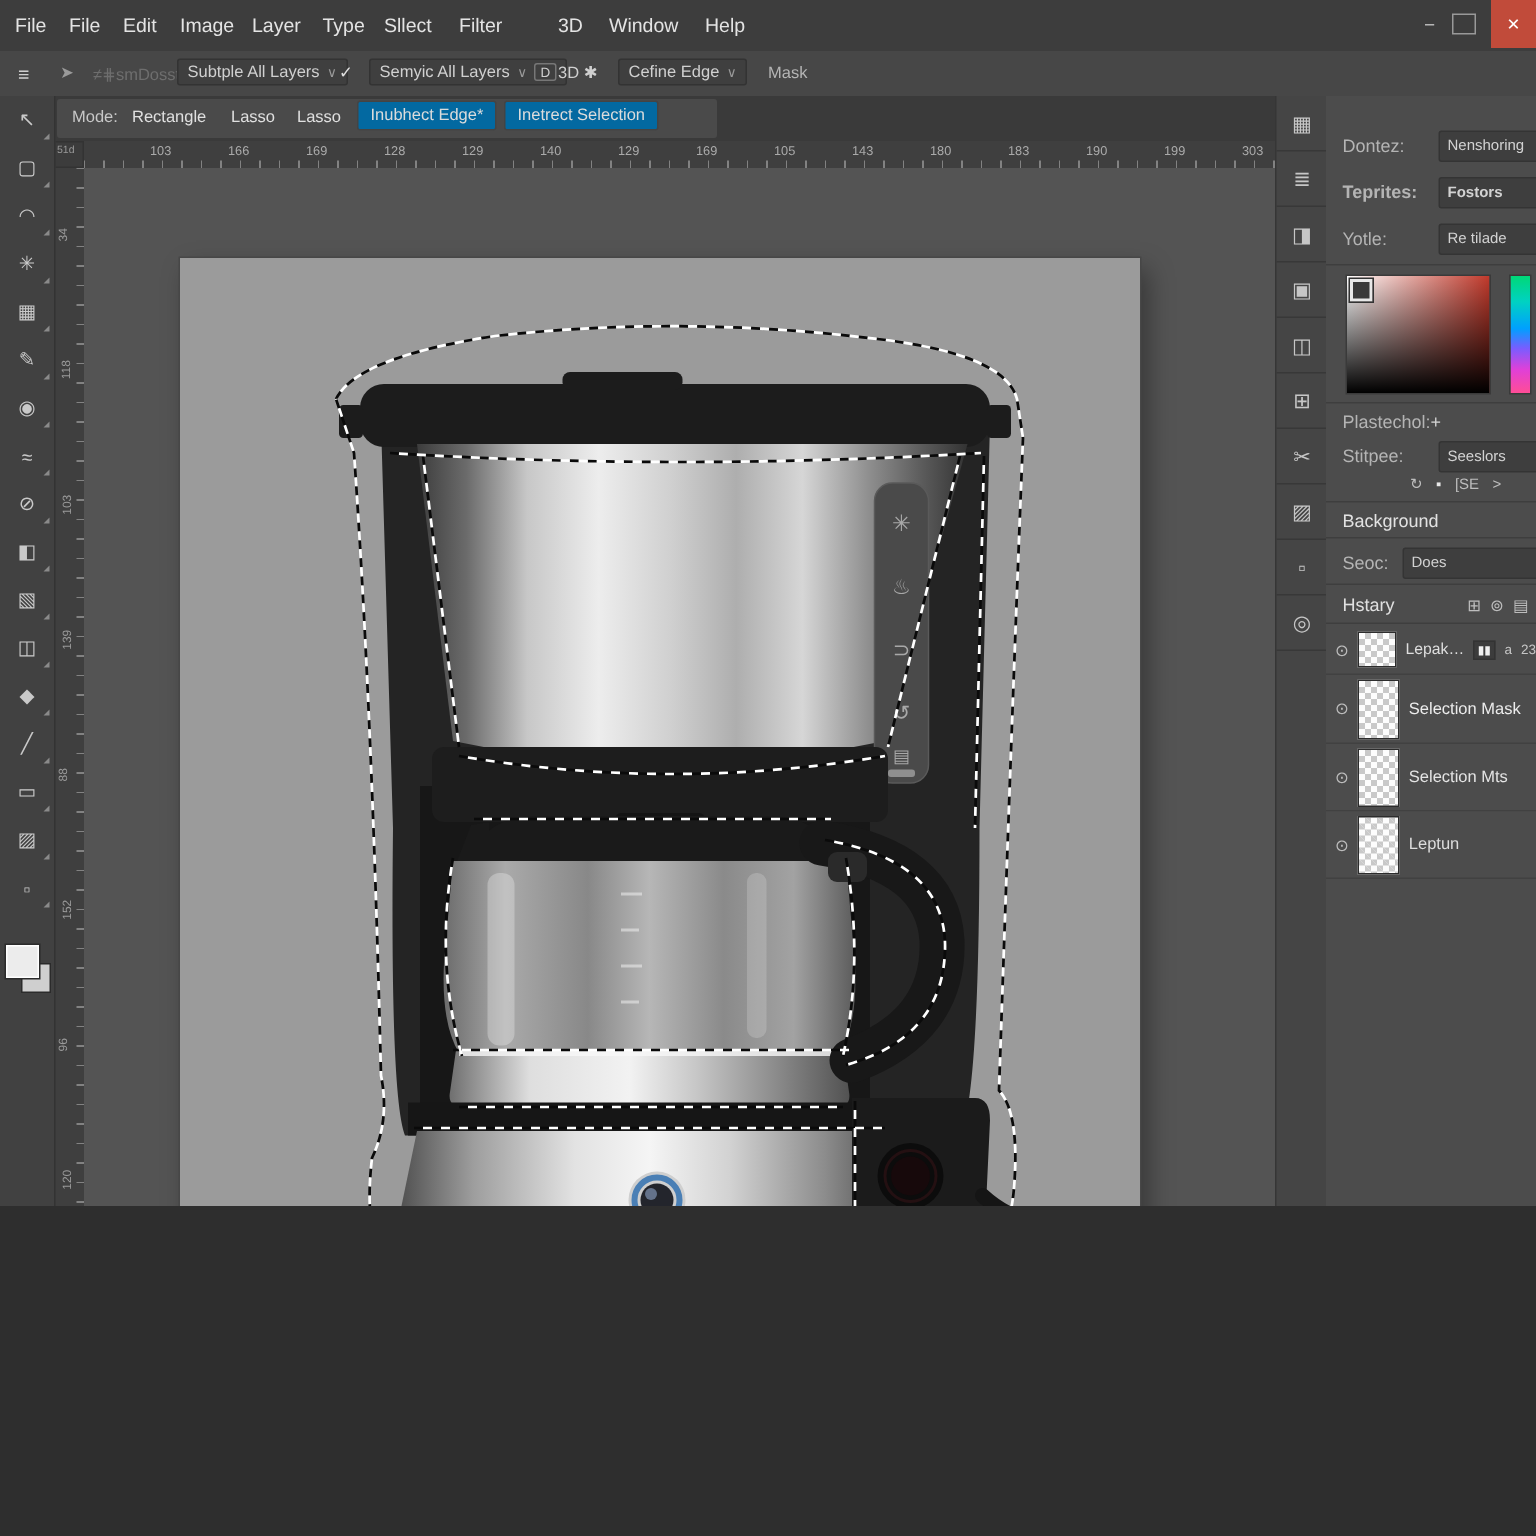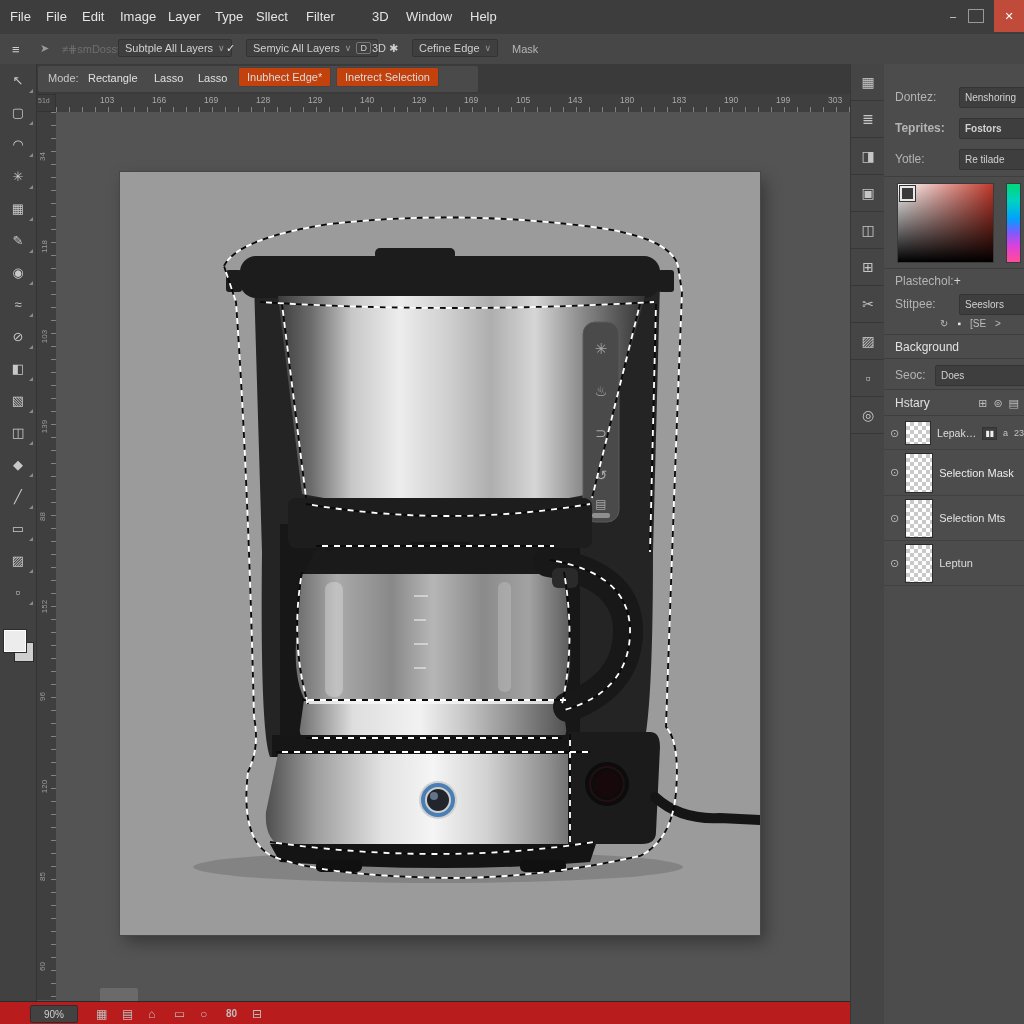--- a/index.html
+++ b/index.html
@@ -1,27 +1,27 @@
 <!DOCTYPE html>
 <html><head>
 <meta charset="utf-8">
 <style>
   html,body{margin:0;padding:0;background:#2e2e2e;}
-  #app{position:relative;width:1024px;height:1024px;overflow:hidden;
+  #app{position:relative;width:1024px;height:804px;overflow:hidden;
        font-family:"Liberation Sans","DejaVu Sans",sans-serif;
        background:#545454;color:#d6d6d6;font-size:12px;
        -webkit-font-smoothing:antialiased;}
   .a{position:absolute;}
   .bar{background:#3d3d3d;}
   .menu-item{color:#e4e4e4;font-size:13px;cursor:default;}
   .opt{color:#cfcfcf;font-size:11px;}
   .ddbox{background:#3f3f3f;border:1px solid #333;border-radius:2px;
          padding:2px 6px;color:#d0d0d0;font-size:11px;display:flex;gap:5px;align-items:center;}
   .caret{font-size:9px;color:#9a9a9a;}
-  .modebox{background:#c2410c;border:1px solid #444;border-radius:2px;padding:3px 8px;font-size:11px;color:#dcdcdc;}
+  .modebox{background:#0369a1;border:1px solid #444;border-radius:2px;padding:3px 8px;font-size:11px;color:#dcdcdc;}
   .toolbtn{width:36px;height:32px;display:flex;align-items:center;justify-content:center;
            color:#c9c9c9;font-size:13px;position:relative;}
   .toolbtn::after{content:"";position:absolute;right:3px;bottom:3px;border-left:4px solid transparent;border-bottom:4px solid #8a8a8a;}
   .stripbtn{width:34px;height:36px;display:flex;align-items:center;justify-content:center;
             color:#c6c6c6;font-size:14px;border-bottom:1px solid #383838;}
   .rp-label{color:#b4b4b4;font-size:12px;}
   .rp-dd{position:absolute;left:64px;top:-3px;width:74px;height:19px;background:#3e3e3e;
          border:1px solid #343434;border-radius:2px;display:flex;align-items:center;
          justify-content:space-between;padding:0 5px;font-size:10px;color:#d2d2d2;white-space:nowrap;overflow:hidden;}
   .divider{position:absolute;left:884px;width:140px;height:1px;background:#3e3e3e;}

